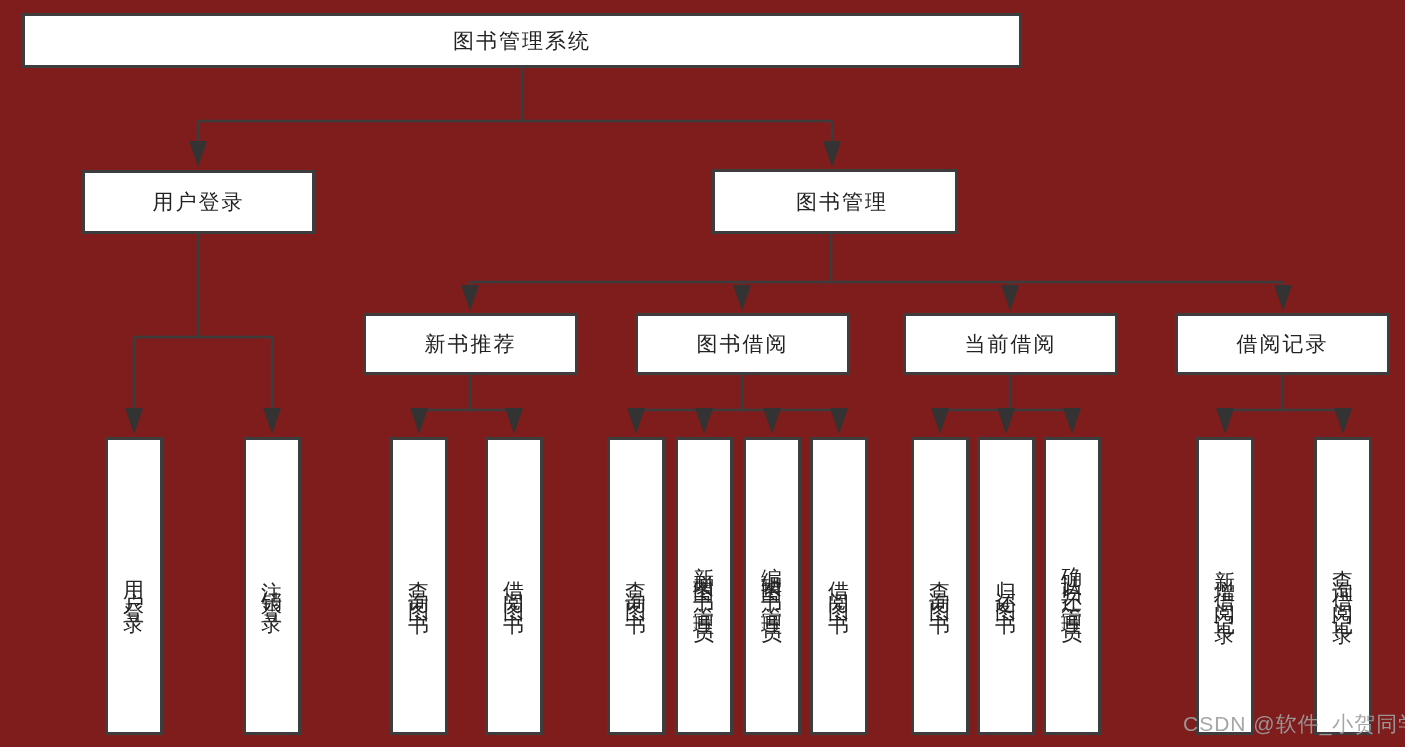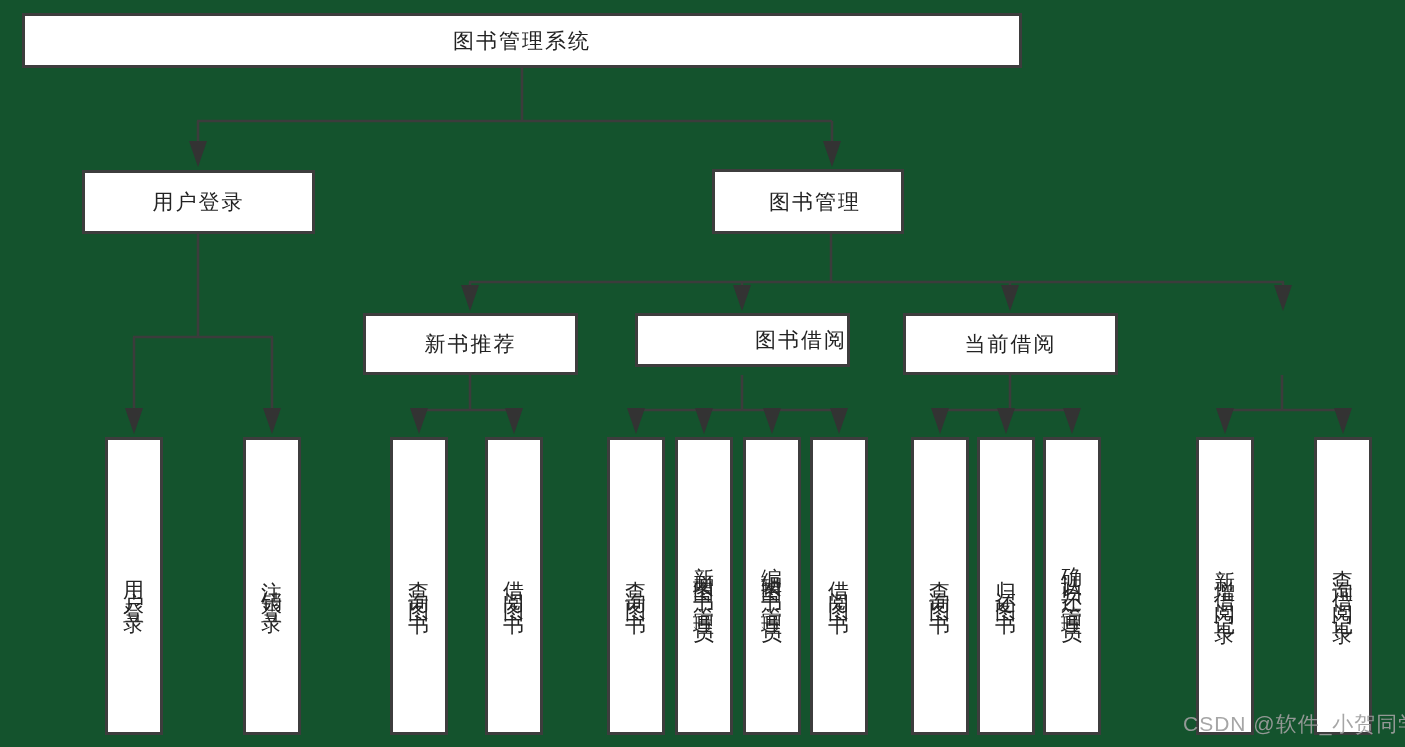--- a/index.html
+++ b/index.html
@@ -1,20 +1,20 @@
 <!DOCTYPE html>
 <html><head>
 <meta charset="utf-8">
 <style>
   html, body { margin: 0; padding: 0; background: #ffffff; }
   #canvas {
     position: relative;
     width: 1405px;
     height: 747px;
-    background: #14532d;
+    background: #7f1d1d;
     font-family: "Liberation Sans", "DejaVu Sans", sans-serif;
     overflow: hidden;
   }
   #connectors {
     position: absolute;
     left: 0; top: 0;
     width: 1405px; height: 747px;
     z-index: 0;
   }
   .box {
@@ -110,32 +110,35 @@
     <polygon points="1334,408 1352,408 1343,434"></polygon>
   </svg>
 
   <div class="box" style="left:22px; top:13px; width:1000px; height:55px;">
     <span class="hlabel">图书管理系统</span>
   </div>
 
   <div class="box" style="left:82px; top:170px; width:233px; height:64px;">
     <span class="hlabel">用户登录</span>
   </div>
-  <div class="box" style="left:712px; top:169px; width:192px; height:65px;padding-left:14px;">
+  <div class="box" style="left:712px; top:169px; width:246px; height:65px;padding-left:14px;">
     <span class="hlabel">图书管理</span>
   </div>
 
   <div class="box" style="left:363px; top:313px; width:215px; height:62px;text-align:right;">
     <span class="hlabel">新书推荐</span>
   </div>
-  <div class="box" style="left:635px; top:313px; width:215px; height:54px;justify-content:flex-end;">
+  <div class="box" style="left:635px; top:313px; width:215px; height:62px;">
     <span class="hlabel">图书借阅</span>
   </div>
   <div class="box" style="left:903px; top:313px; width:215px; height:62px;text-align:right;">
     <span class="hlabel">当前借阅</span>
+  </div>
+  <div class="box" style="left:1175px; top:313px; width:215px; height:62px;">
+    <span class="hlabel">借阅记录</span>
   </div>
 
   <div class="box leaf" style="left:105px; top:437px; width:58px; height:298px;">
     <span class="vlabel">用户登录</span>
   </div>
   <div class="box leaf" style="left:243px; top:437px; width:58px; height:298px;">
     <span class="vlabel">注销登录</span>
   </div>
 
   <div class="box leaf" style="left:390px; top:437px; width:58px; height:298px;">

